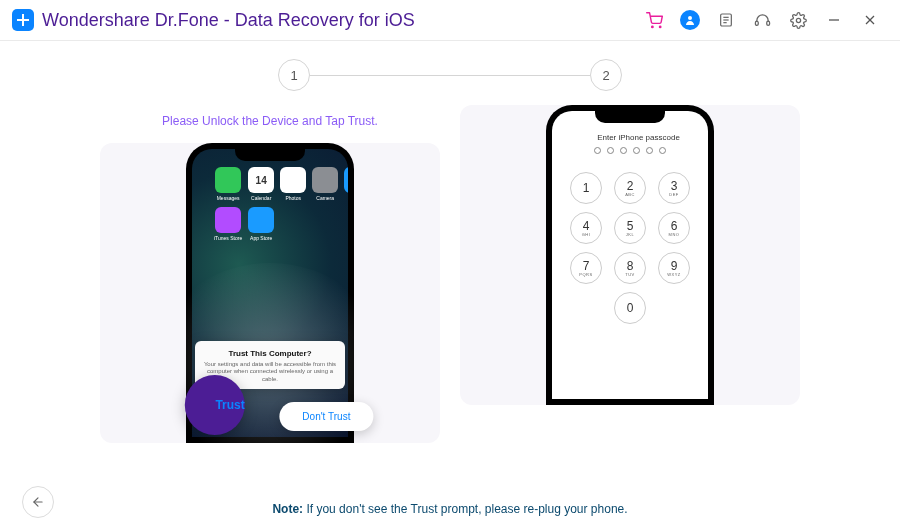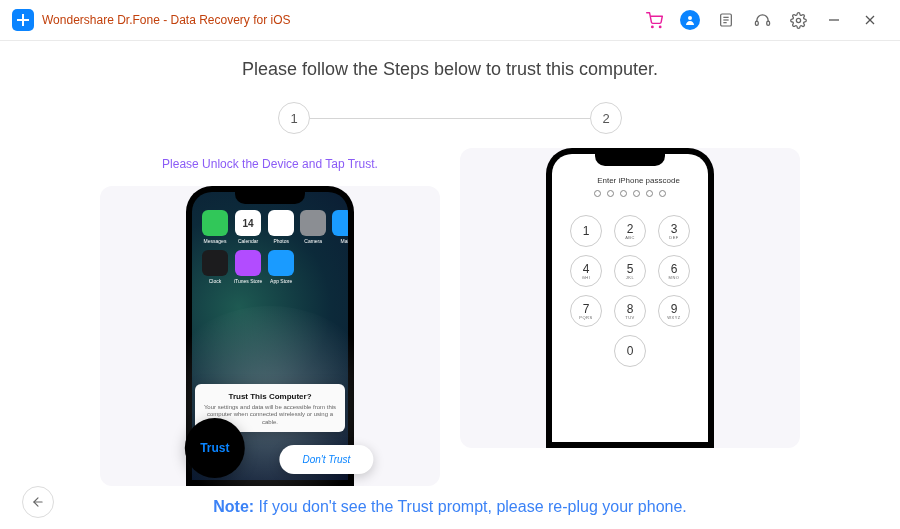--- a/index.html
+++ b/index.html
@@ -39,22 +39,22 @@
   top: 9.5px;
   left: 5px;
 }
 .logo::after {
   width: 2.5px;
   height: 12px;
   left: 9.5px;
   top: 5px;
 }
 .title {
-  font-size: 12px;
-  color: #c2410c;
+  font-size: 18px;
+  color: #4c1d95;
 }
 .spacer { flex: 1; }
 .tb-icon {
   width: 28px;
   height: 28px;
   display: flex;
   align-items: center;
   justify-content: center;
   margin: 0 4px;
   cursor: pointer;
@@ -166,23 +166,23 @@
   background: #000;
   border-radius: 0 0 10px 10px;
   z-index: 5;
 }
 
 .apps {
   position: absolute;
   top: 18px;
   left: 0;
   right: 0;
-  padding: 0 10px;
+  padding: 0 22px;
   display: grid;
-  grid-template-columns: repeat(5, 1fr);
+  grid-template-columns: repeat(6, 1fr);
   gap: 6px 6px;
 }
 .app {
   display: flex;
   flex-direction: column;
   align-items: center;
 }
 .app-icon {
   width: 26px;
   height: 26px;
@@ -230,25 +230,25 @@
   color: #666;
 }
 .trust-bubble {
   position: absolute;
   bottom: 8px;
   left: 50%;
   transform: translateX(-142%);
   width: 60px;
   height: 60px;
   border-radius: 50%;
-  background: #000000;
+  background: #4c1d95;
   box-shadow: 0 3px 14px rgba(0,0,0,.25);
   display: flex;
   align-items: center;
-  justify-content: center;
+  justify-content: flex-end;
   z-index: 4;
 }
 .trust-bubble span {
   color: #0a84ff;
   font-weight: 600;
   font-size: 12px;
 }
 .dont-trust-bubble {
   position: absolute;
   bottom: 12px;
@@ -261,21 +261,20 @@
   box-shadow: 0 3px 12px rgba(0,0,0,.2);
   display: flex;
   align-items: center;
   justify-content: center;
   z-index: 3;
 }
 .dont-trust-bubble span {
   color: #0a84ff;
   font-size: 10px;
   font-weight: 500;
-  font-style: italic;
 }
 
 .passcode-title {
   text-align: center;
   font-size: 8px;
   color: #333;
   margin-top: 22px;
   padding-left: 17px;
 }
 .dots {
@@ -312,22 +311,22 @@
 .key .num { font-size: 12px; line-height: 1; }
 .key .let { font-size: 4px; letter-spacing: 0.5px; color: #666; }
 .key.zero { grid-column: 2; }
 
 .note {
   position: absolute;
   bottom: 14px;
   left: 0;
   right: 0;
   text-align: center;
-  font-size: 16px;
-  color: #3b82f6;
+  font-size: 12px;
+  color: #0c4a6e;
 }
 .note b { font-weight: 600; }
 
 .back-btn {
   position: absolute;
   left: 22px;
   bottom: 12px;
   width: 30px;
   height: 30px;
   border-radius: 50%;
@@ -390,21 +389,20 @@
   </div>
   <div class="tb-icon">
     <svg width="12" height="12" viewBox="0 0 12 12" stroke="#555" stroke-width="1.3">
         <line x1="2" y1="2" x2="10" y2="10"></line>
         <line x1="10" y1="2" x2="2" y2="10"></line>
       </svg>
   </div>
 </div>
 
 <div class="main">
-  <h2 class="heading">Please follow the Steps below to trust this computer.</h2>
 
   <div class="stepper">
     <div class="circle">1</div>
     <div class="line"></div>
     <div class="circle">2</div>
   </div>
 
   <div class="steps-row">
 
     <div class="step-col">

